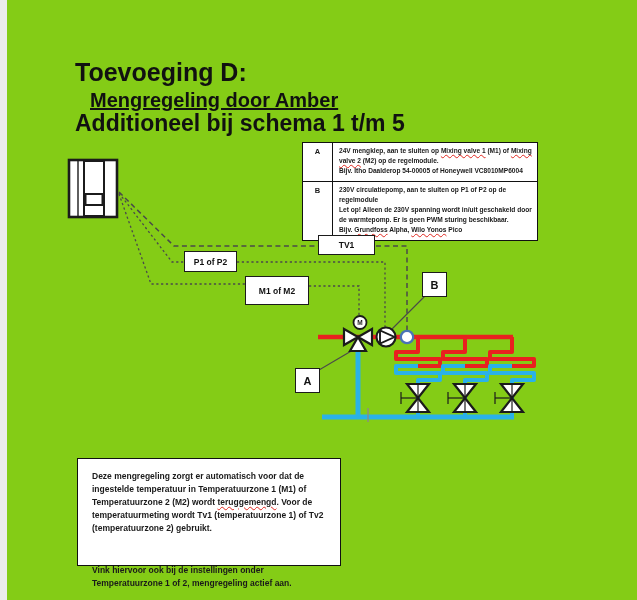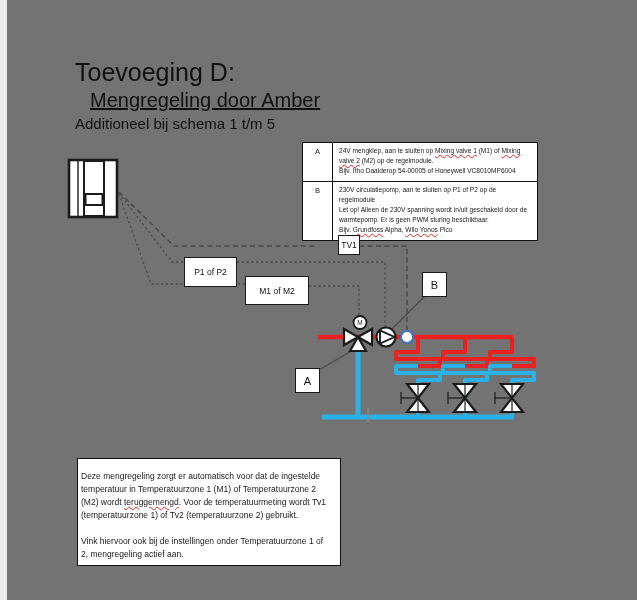--- a/index.html
+++ b/index.html
@@ -1,55 +1,55 @@
 <!DOCTYPE html>
 <html><head>
 <meta charset="utf-8">
 <style>
   * { margin:0; padding:0; box-sizing:border-box; }
   html,body { width:637px; height:600px; background:#ffffff; overflow:hidden;
               font-family:"Liberation Sans", sans-serif; color:#1a1a1a; }
-  #page { position:relative; width:637px; height:600px; background:#737373; }
+  #page { position:relative; width:637px; height:600px; background:#84cc16;font-weight:bold; }
 
   .edge-strip { position:absolute; left:0; top:0; width:7px; height:600px; background:#ececec; }
 
   
   .titleblock { position:absolute; left:75px; top:58px; }
   .h1 { font-size:25px; line-height:28px; color:#111; }
   .h2 { font-size:20px; line-height:24px; margin-top:2px; text-decoration:underline;
         text-decoration-thickness:1.5px; color:#111;margin-left:15px; }
-  .h3 { font-size:15px; line-height:21px; margin-top:1px; color:#111; }
+  .h3 { font-size:23px; line-height:21px; margin-top:1px; color:#111; }
 
   
   .legend { position:absolute; left:302px; top:142px; width:236px; border:1.8px solid #111;
             display:flex; flex-direction:column; background:#fff; }
   .legend-row { display:flex; }
   .legend-row + .legend-row { border-top:1.8px solid #111; }
   .legend-key { width:30px; border-right:1.8px solid #111; text-align:center;
                 padding-top:4px; font-size:7.5px; }
   .legend-cell { flex:1; padding:3px 5px 4px 6px; font-size:6.6px; line-height:10.2px; }
   .legend-cell p { margin:0; }
 
   .sq { text-decoration:underline; text-decoration-style:wavy; text-decoration-color:#e0271f;
         text-decoration-thickness:1px; text-underline-offset:1px; }
 
   
   .tag { position:absolute; background:#fff; border:1.6px solid #1b1b1b; display:flex;
          align-items:center; justify-content:center; font-size:8.5px; color:#111; }
-  .tag-tv1 { left:318px; top:235px; width:22px; height:20px;margin-left:20px; }
-  .tag-p   { left:184px; top:257px; width:53px; height:30px; }
+  .tag-tv1 { left:318px; top:235px; width:57px; height:20px; }
+  .tag-p   { left:184px; top:251px; width:53px; height:21px; }
   .tag-m   { left:245px; top:276px; width:64px; height:29px; }
   .tag-a   { left:295px; top:368px; width:25px; height:25px; font-size:11px; border-width:1.4px; }
   .tag-b   { left:422px; top:272px; width:25px; height:25px; font-size:11px; border-width:1.4px; }
 
   
   .note { position:absolute; left:77px; top:458px; width:264px; height:108px;
-          border:1.7px solid #111; padding:11px 8px 8px 3px; font-size:8.5px;
+          border:1.7px solid #111; padding:11px 8px 8px 14px; font-size:8.5px;
           line-height:13px; background:#fff; }
-  .note p + p { margin-top:13px; }
+  .note p + p { margin-top:29px; }
 
   svg.diagram { position:absolute; left:0; top:0; }
 </style>
 </head>
 <body>
 
 <div id="page">
 
   <div class="edge-strip"></div>
 

